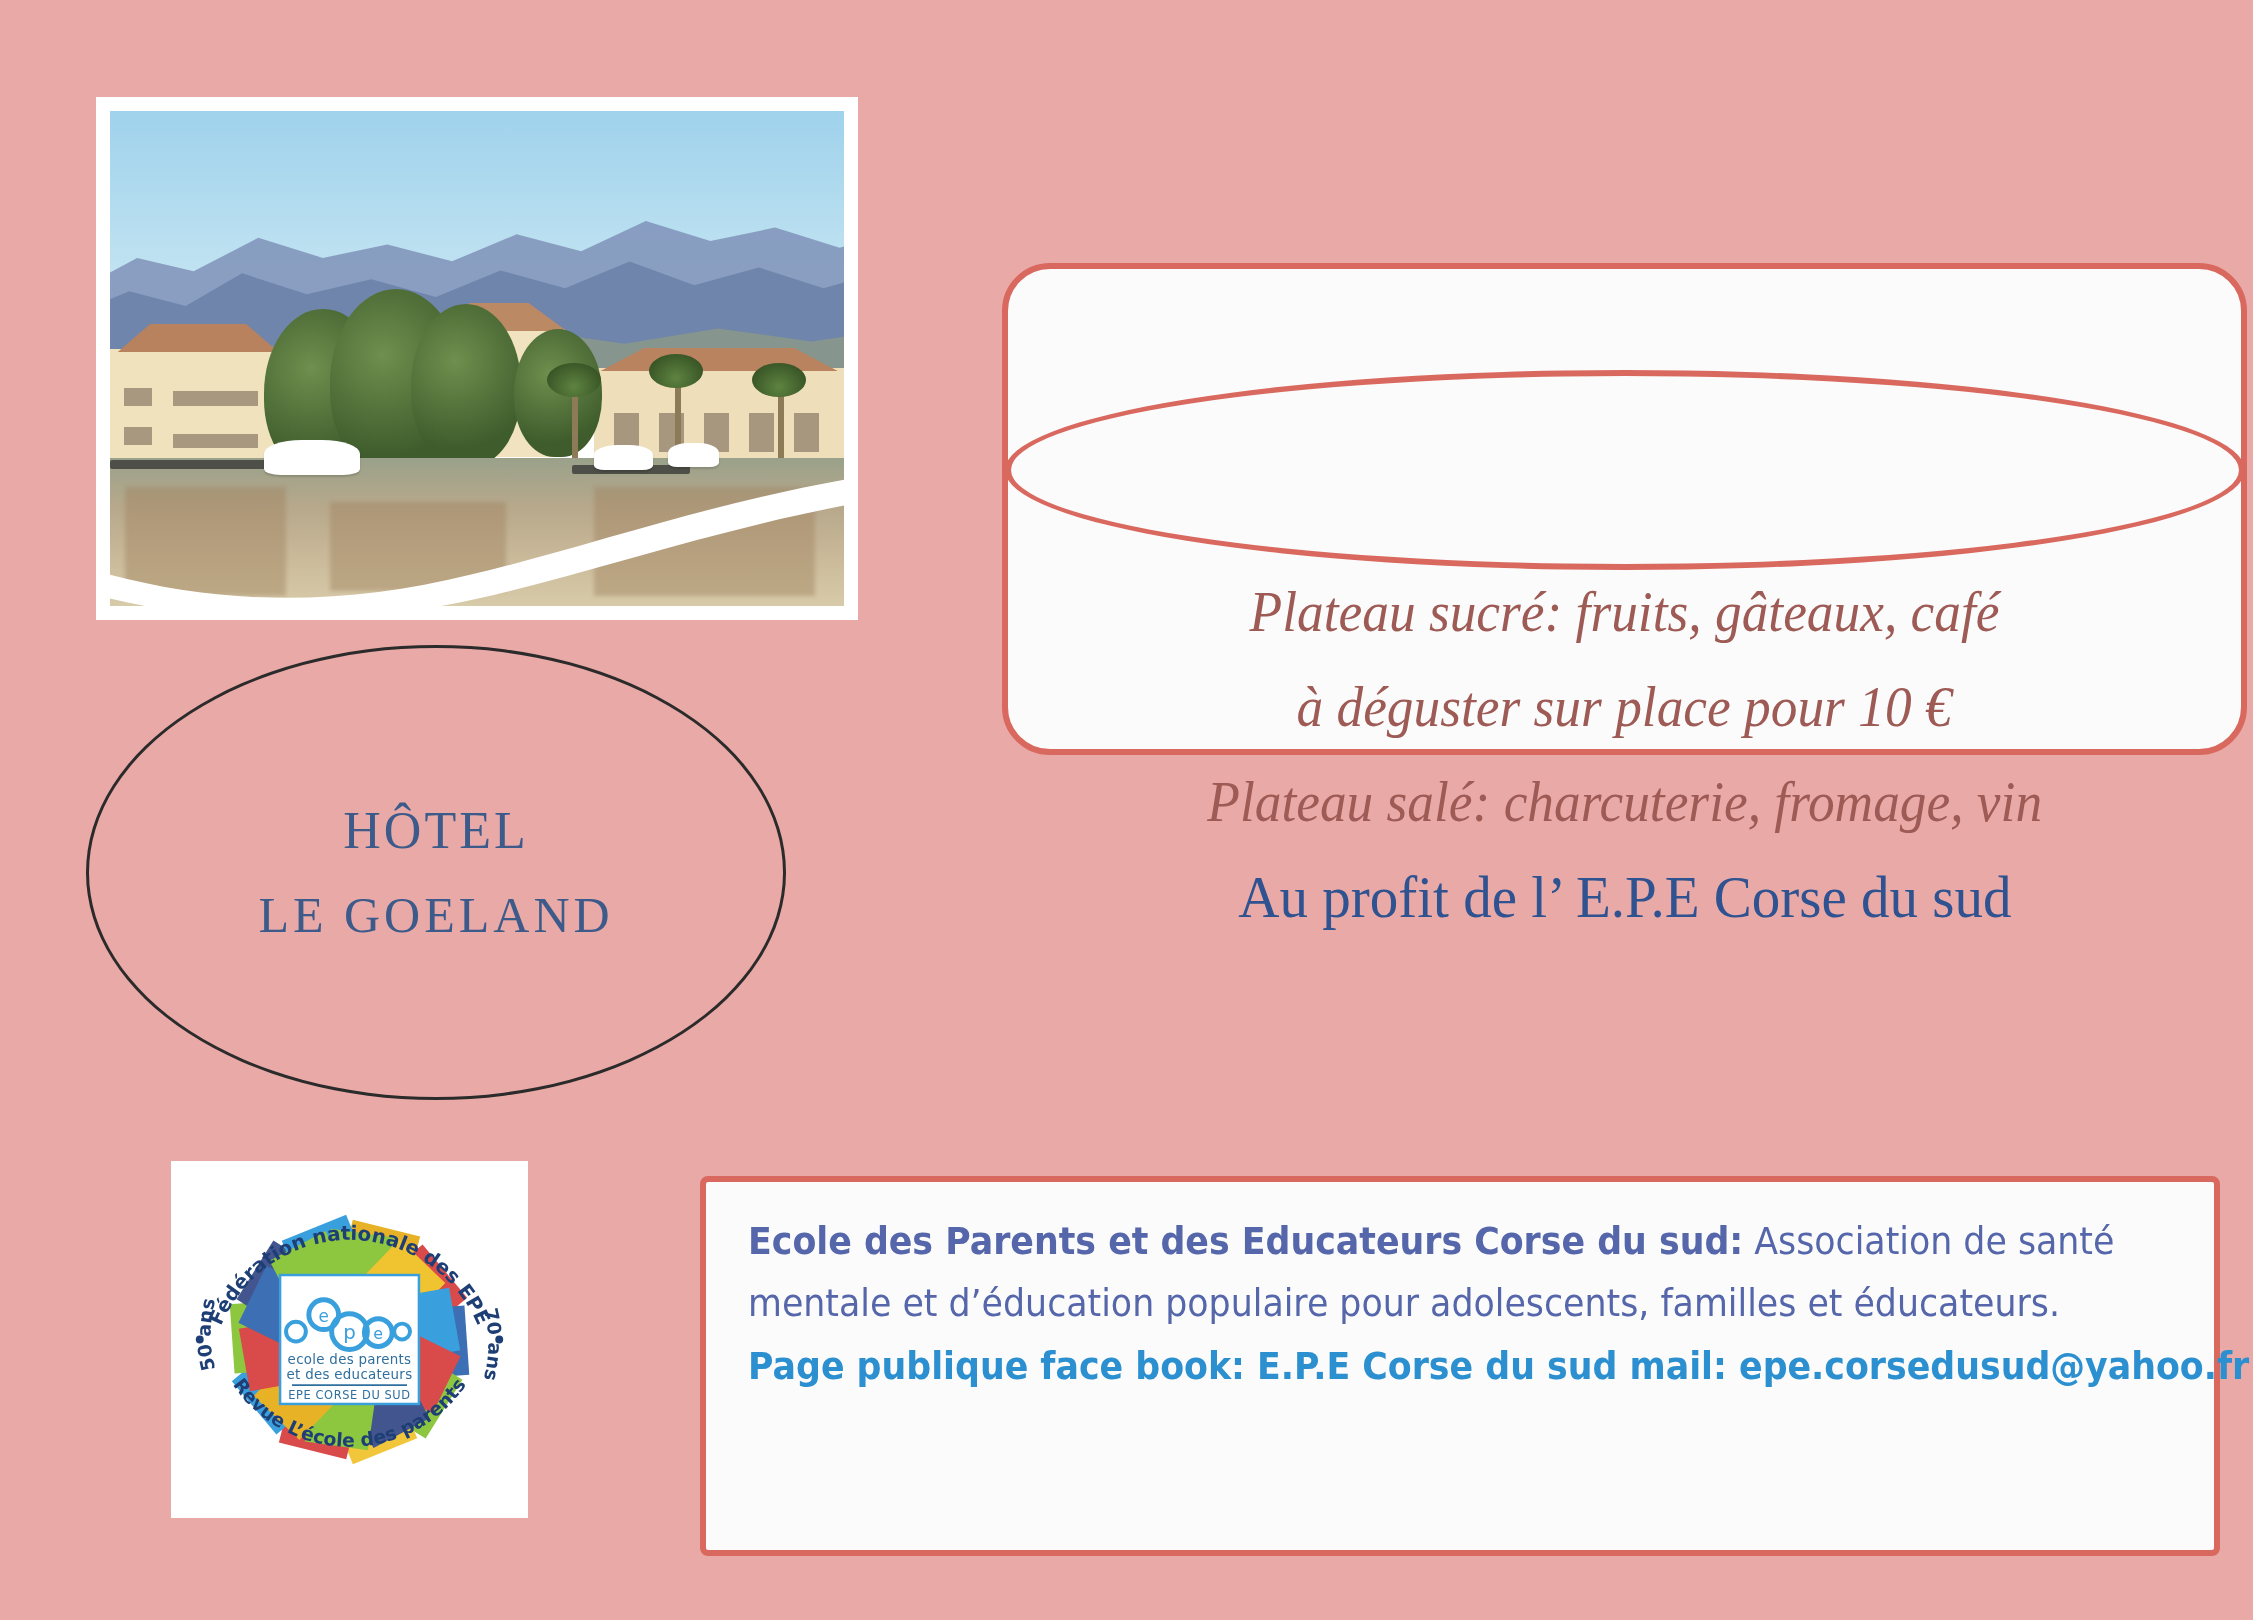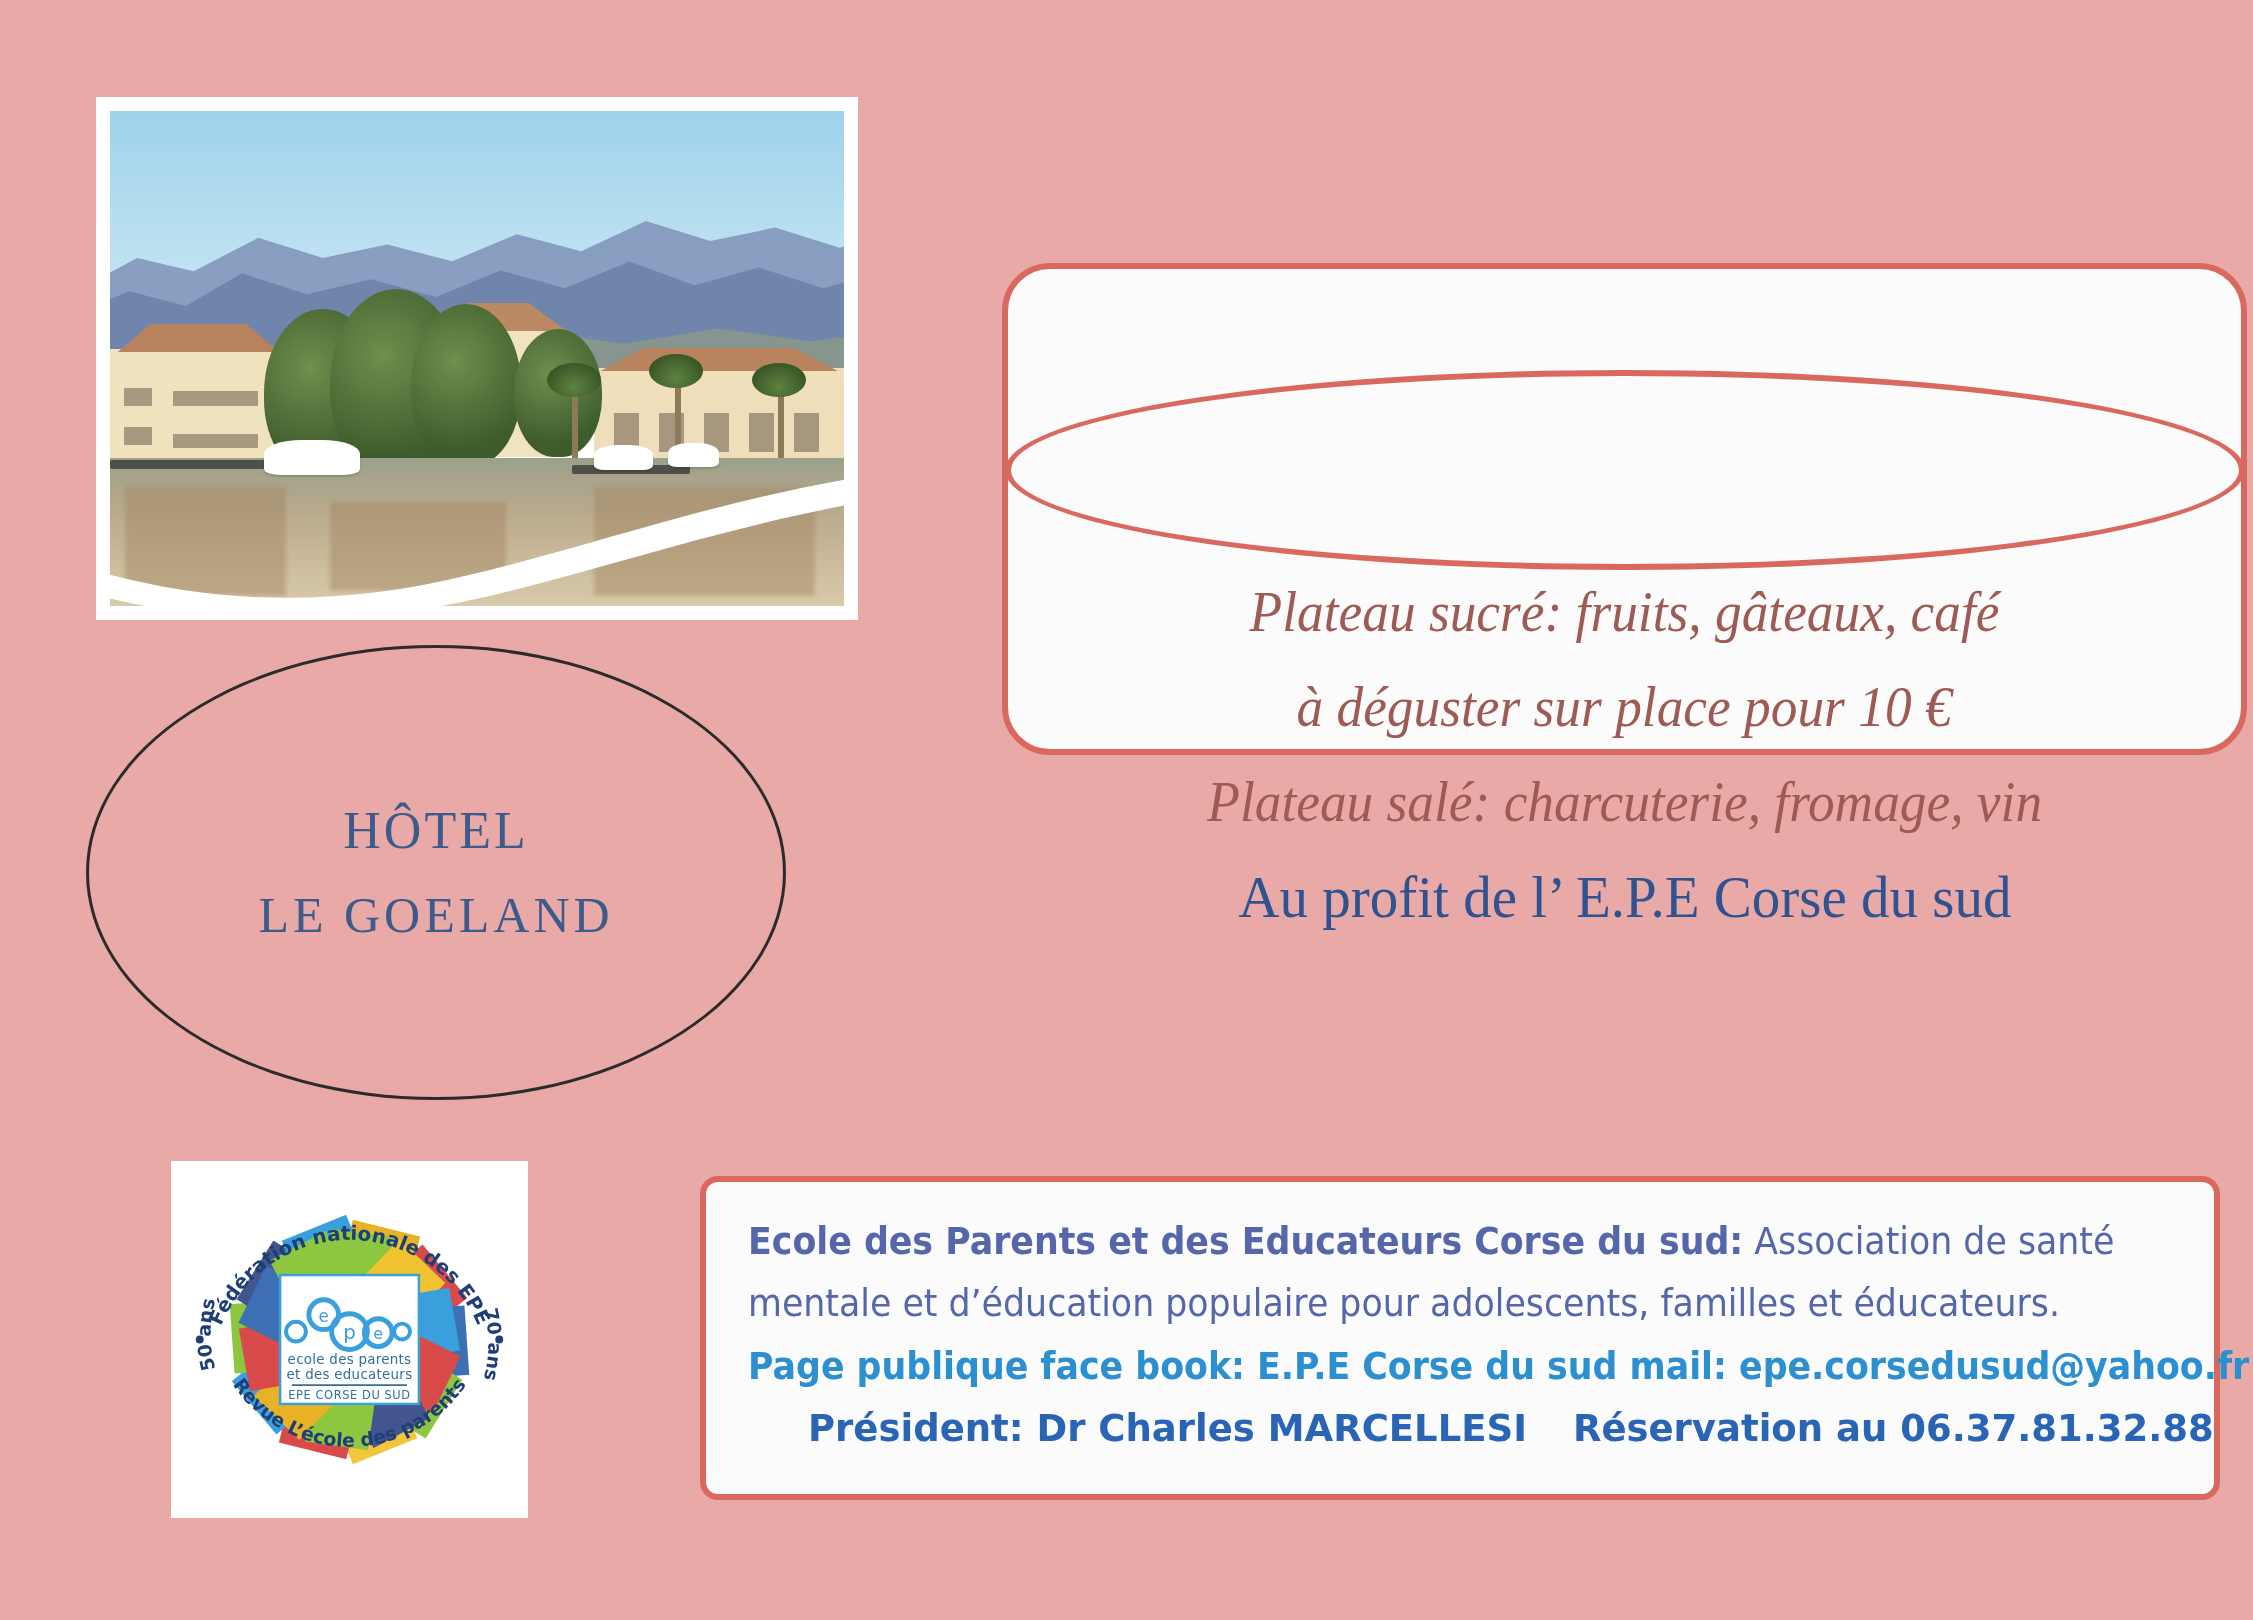--- a/index.html
+++ b/index.html
@@ -244,24 +244,24 @@
     letter-spacing: 0px;
     transform: scaleX(.95);
   }
 
   
   #info-box {
     position: absolute;
     left: 700px;
     top: 1176px;
     width: 1520px;
-    height: 324px;
+    height: 380px;
     background: #fafbfa;
     border: 6px solid #d9685f;
-    border-radius: 18px;
+    border-radius: 8px;
     box-sizing: border-box;
     padding: 38px 42px 30px 42px;
     display: flex;
     flex-direction: column;
     gap: 18px;
   }
   .info-line {
     font-family: "DejaVu Sans", sans-serif;
     font-size: 37px;
     color: #5566ab;
@@ -468,18 +468,15 @@
     <div class="menu-line" id="menu-line-3">Plateau salé: charcuterie, fromage, vin</div>
     <div class="menu-line" id="menu-line-4">Au profit de l’ E.P.E Corse du sud</div>
   </div>
 
   <div id="info-box">
     <div class="info-line" id="info-line-1">
       <span class="bold">Ecole des Parents et des Educateurs Corse du sud:</span><span> Association de santé</span>
     </div>
     <div class="info-line" id="info-line-2">mentale et d’éducation populaire pour adolescents, familles et éducateurs.</div>
     <div class="info-line" id="info-line-3">Page publique face book: E.P.E Corse du sud  mail: epe.corsedusud@yahoo.fr</div>
-    <div class="info-line" id="info-line-4">
-      <span>Président: Dr Charles MARCELLESI</span><span class="gap"></span><span>Réservation au 06.37.81.32.88</span>
-    </div>
   </div>
 
 </div>
 
 </body></html>

